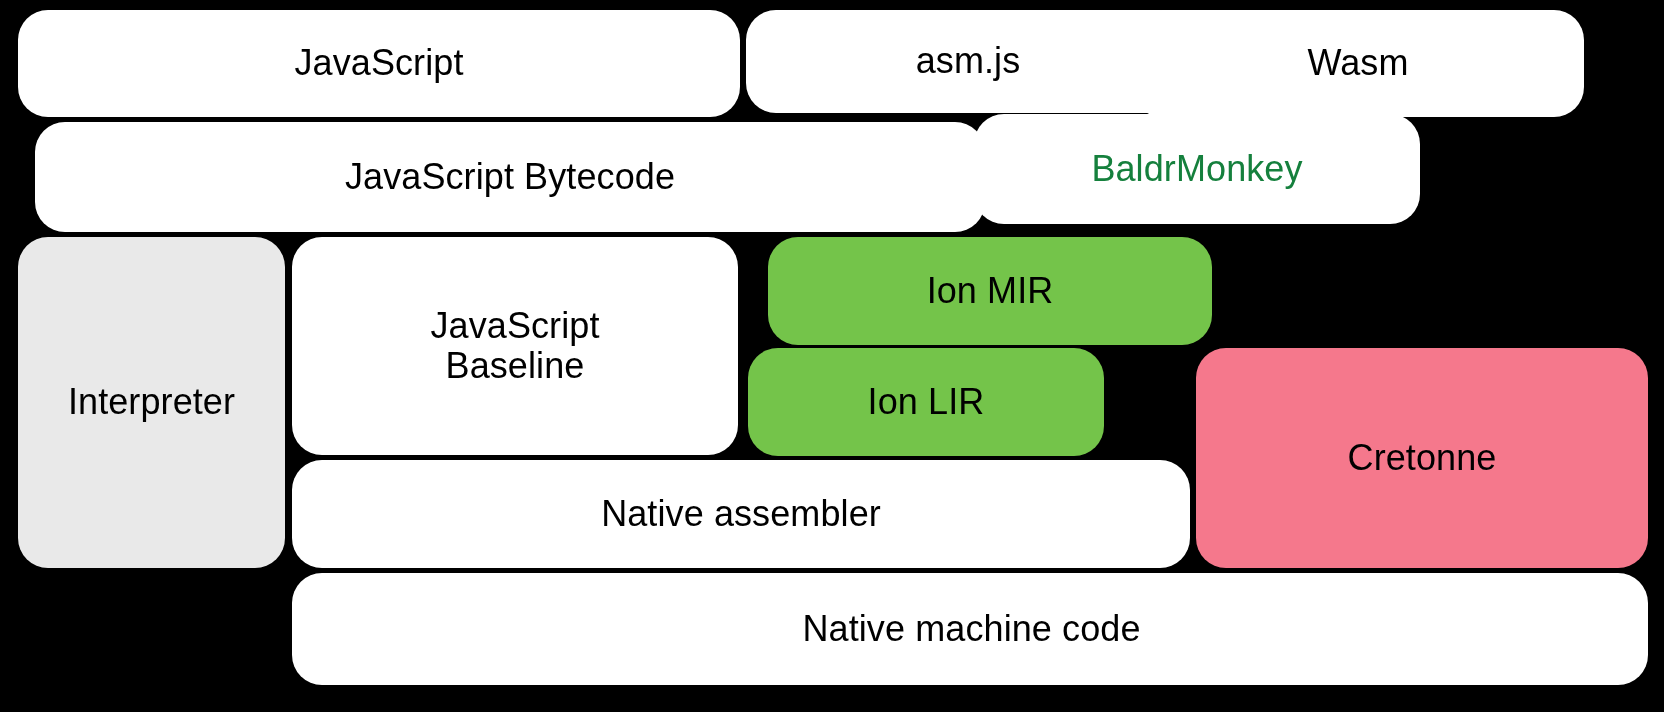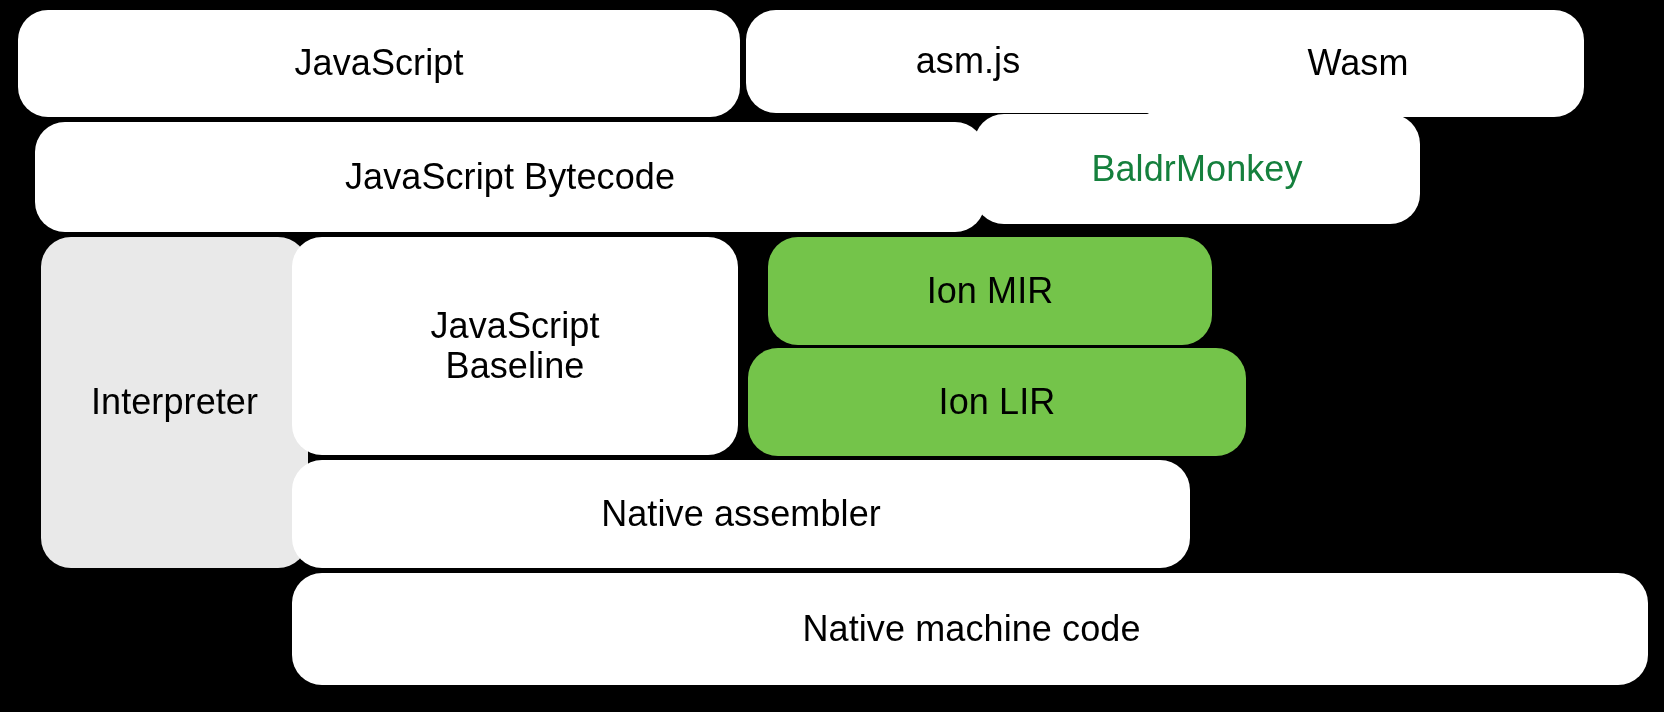--- a/index.html
+++ b/index.html
@@ -39,20 +39,21 @@
 </style>
 </head>
 <body>
 
 <div id="diagram" style="background: rgb(0, 0, 0);">
     <div class="node fill-white" style="left: 18px; top: 10px; width: 722px; height: 107px; color: rgb(0, 0, 0);">JavaScript</div>
     <div class="node fill-white" style="left: 746px; top: 10px; width: 444px; height: 103px; color: rgb(0, 0, 0);">asm.js</div>
     <div class="node fill-white" style="left: 1132px; top: 10px; width: 452px; height: 107px; color: rgb(0, 0, 0);">Wasm</div>
     <div class="node fill-white" style="left: 35px; top: 122px; width: 950px; height: 110px; color: rgb(0, 0, 0);">JavaScript Bytecode</div>
     <div class="node fill-white" style="left: 974px; top: 114px; width: 446px; height: 110px; color: #15803d;">BaldrMonkey</div>
-    <div class="node fill-gray" style="left: 18px; top: 237px; width: 267px; height: 331px; color: rgb(0, 0, 0); margin-left: 23px;">Interpreter</div>
+    <div class="node fill-gray" style="left: 18px; top: 237px; width: 267px; height: 331px; color: rgb(0, 0, 0);">Interpreter</div>
     <div class="node fill-white" style="left: 292px; top: 237px; width: 446px; height: 218px; color: rgb(0, 0, 0);">JavaScript
 Baseline</div>
     <div class="node fill-green" style="left: 748px; top: 237px; width: 444px; height: 108px; color: rgb(0, 0, 0); margin-left: 20px;">Ion MIR</div>
-    <div class="node fill-green" style="left: 748px; top: 348px; width: 498px; height: 108px; color: rgb(0, 0, 0);">Ion LIR</div>
+    <div class="node fill-green" style="left: 748px; top: 348px; width: 356px; height: 108px; color: rgb(0, 0, 0);">Ion LIR</div>
+    <div class="node fill-pink" style="left: 1196px; top: 348px; width: 452px; height: 220px; color: rgb(0, 0, 0);">Cretonne</div>
     <div class="node fill-white" style="left: 292px; top: 460px; width: 898px; height: 108px; color: rgb(0, 0, 0);">Native assembler</div>
     <div class="node fill-white" style="left: 292px; top: 573px; width: 1356px; height: 112px; color: rgb(0, 0, 0); padding-left: 13px;">Native machine code</div>
   </div>
 
 </body></html>

